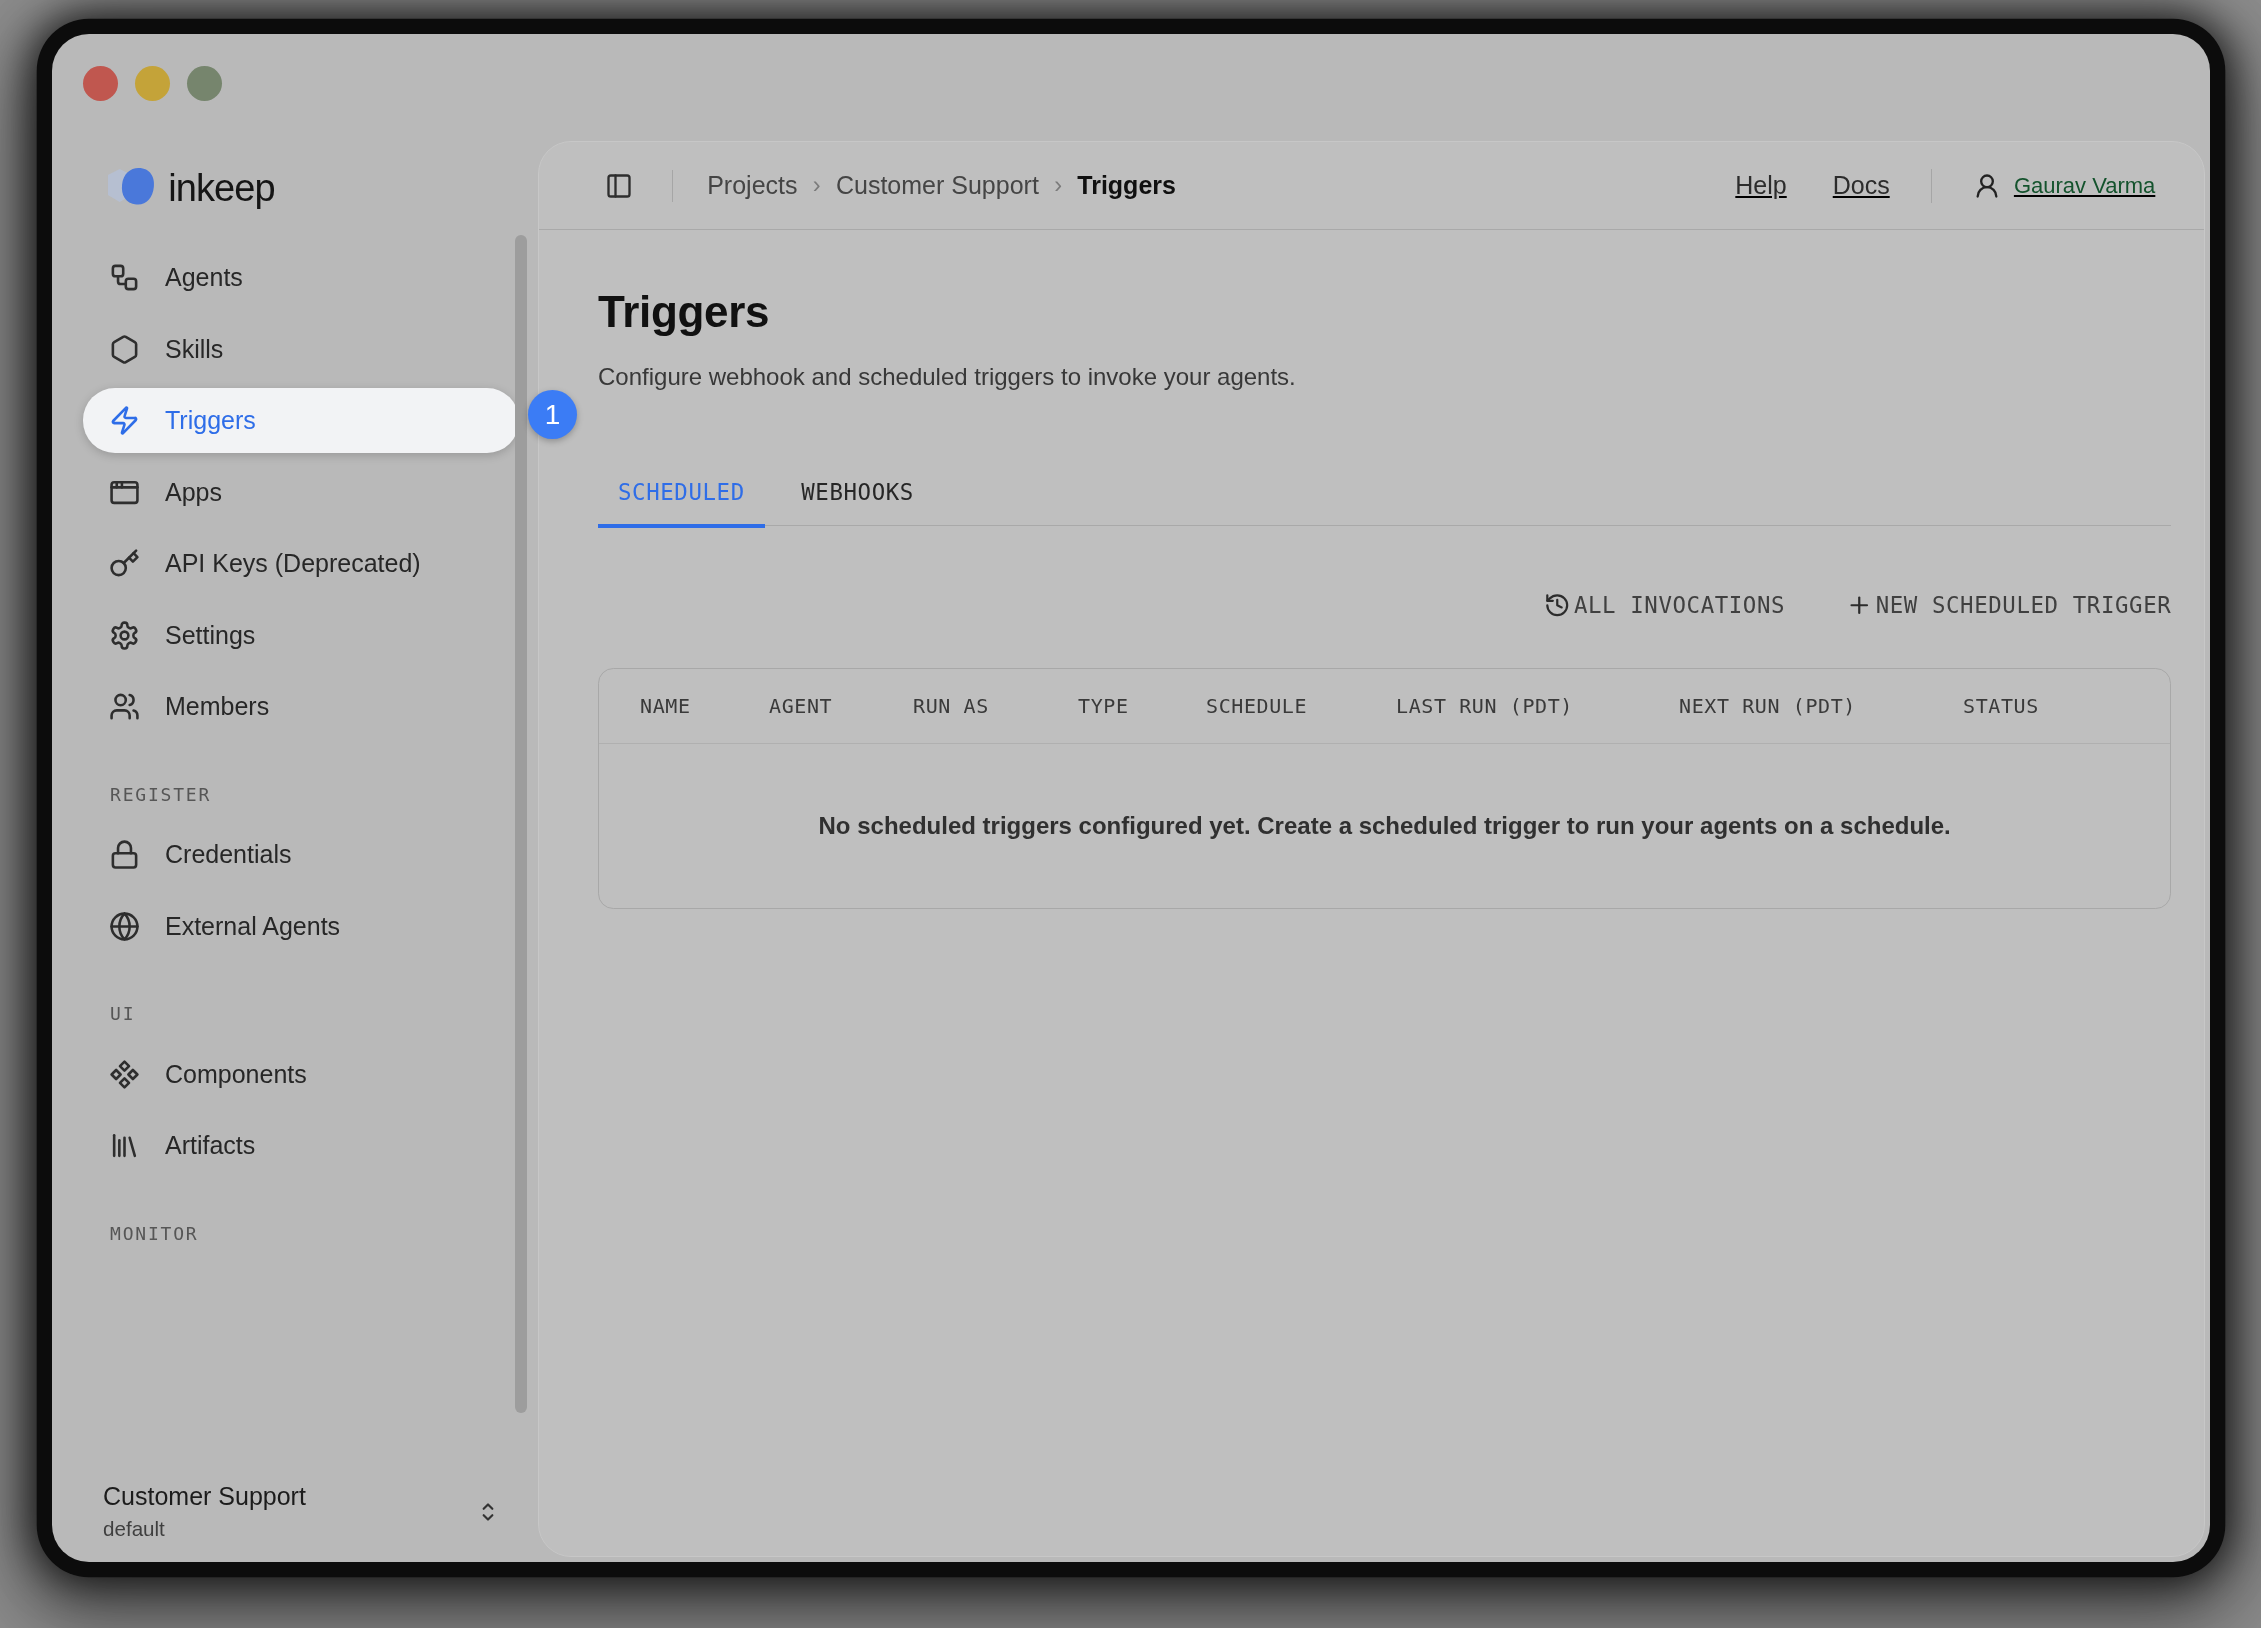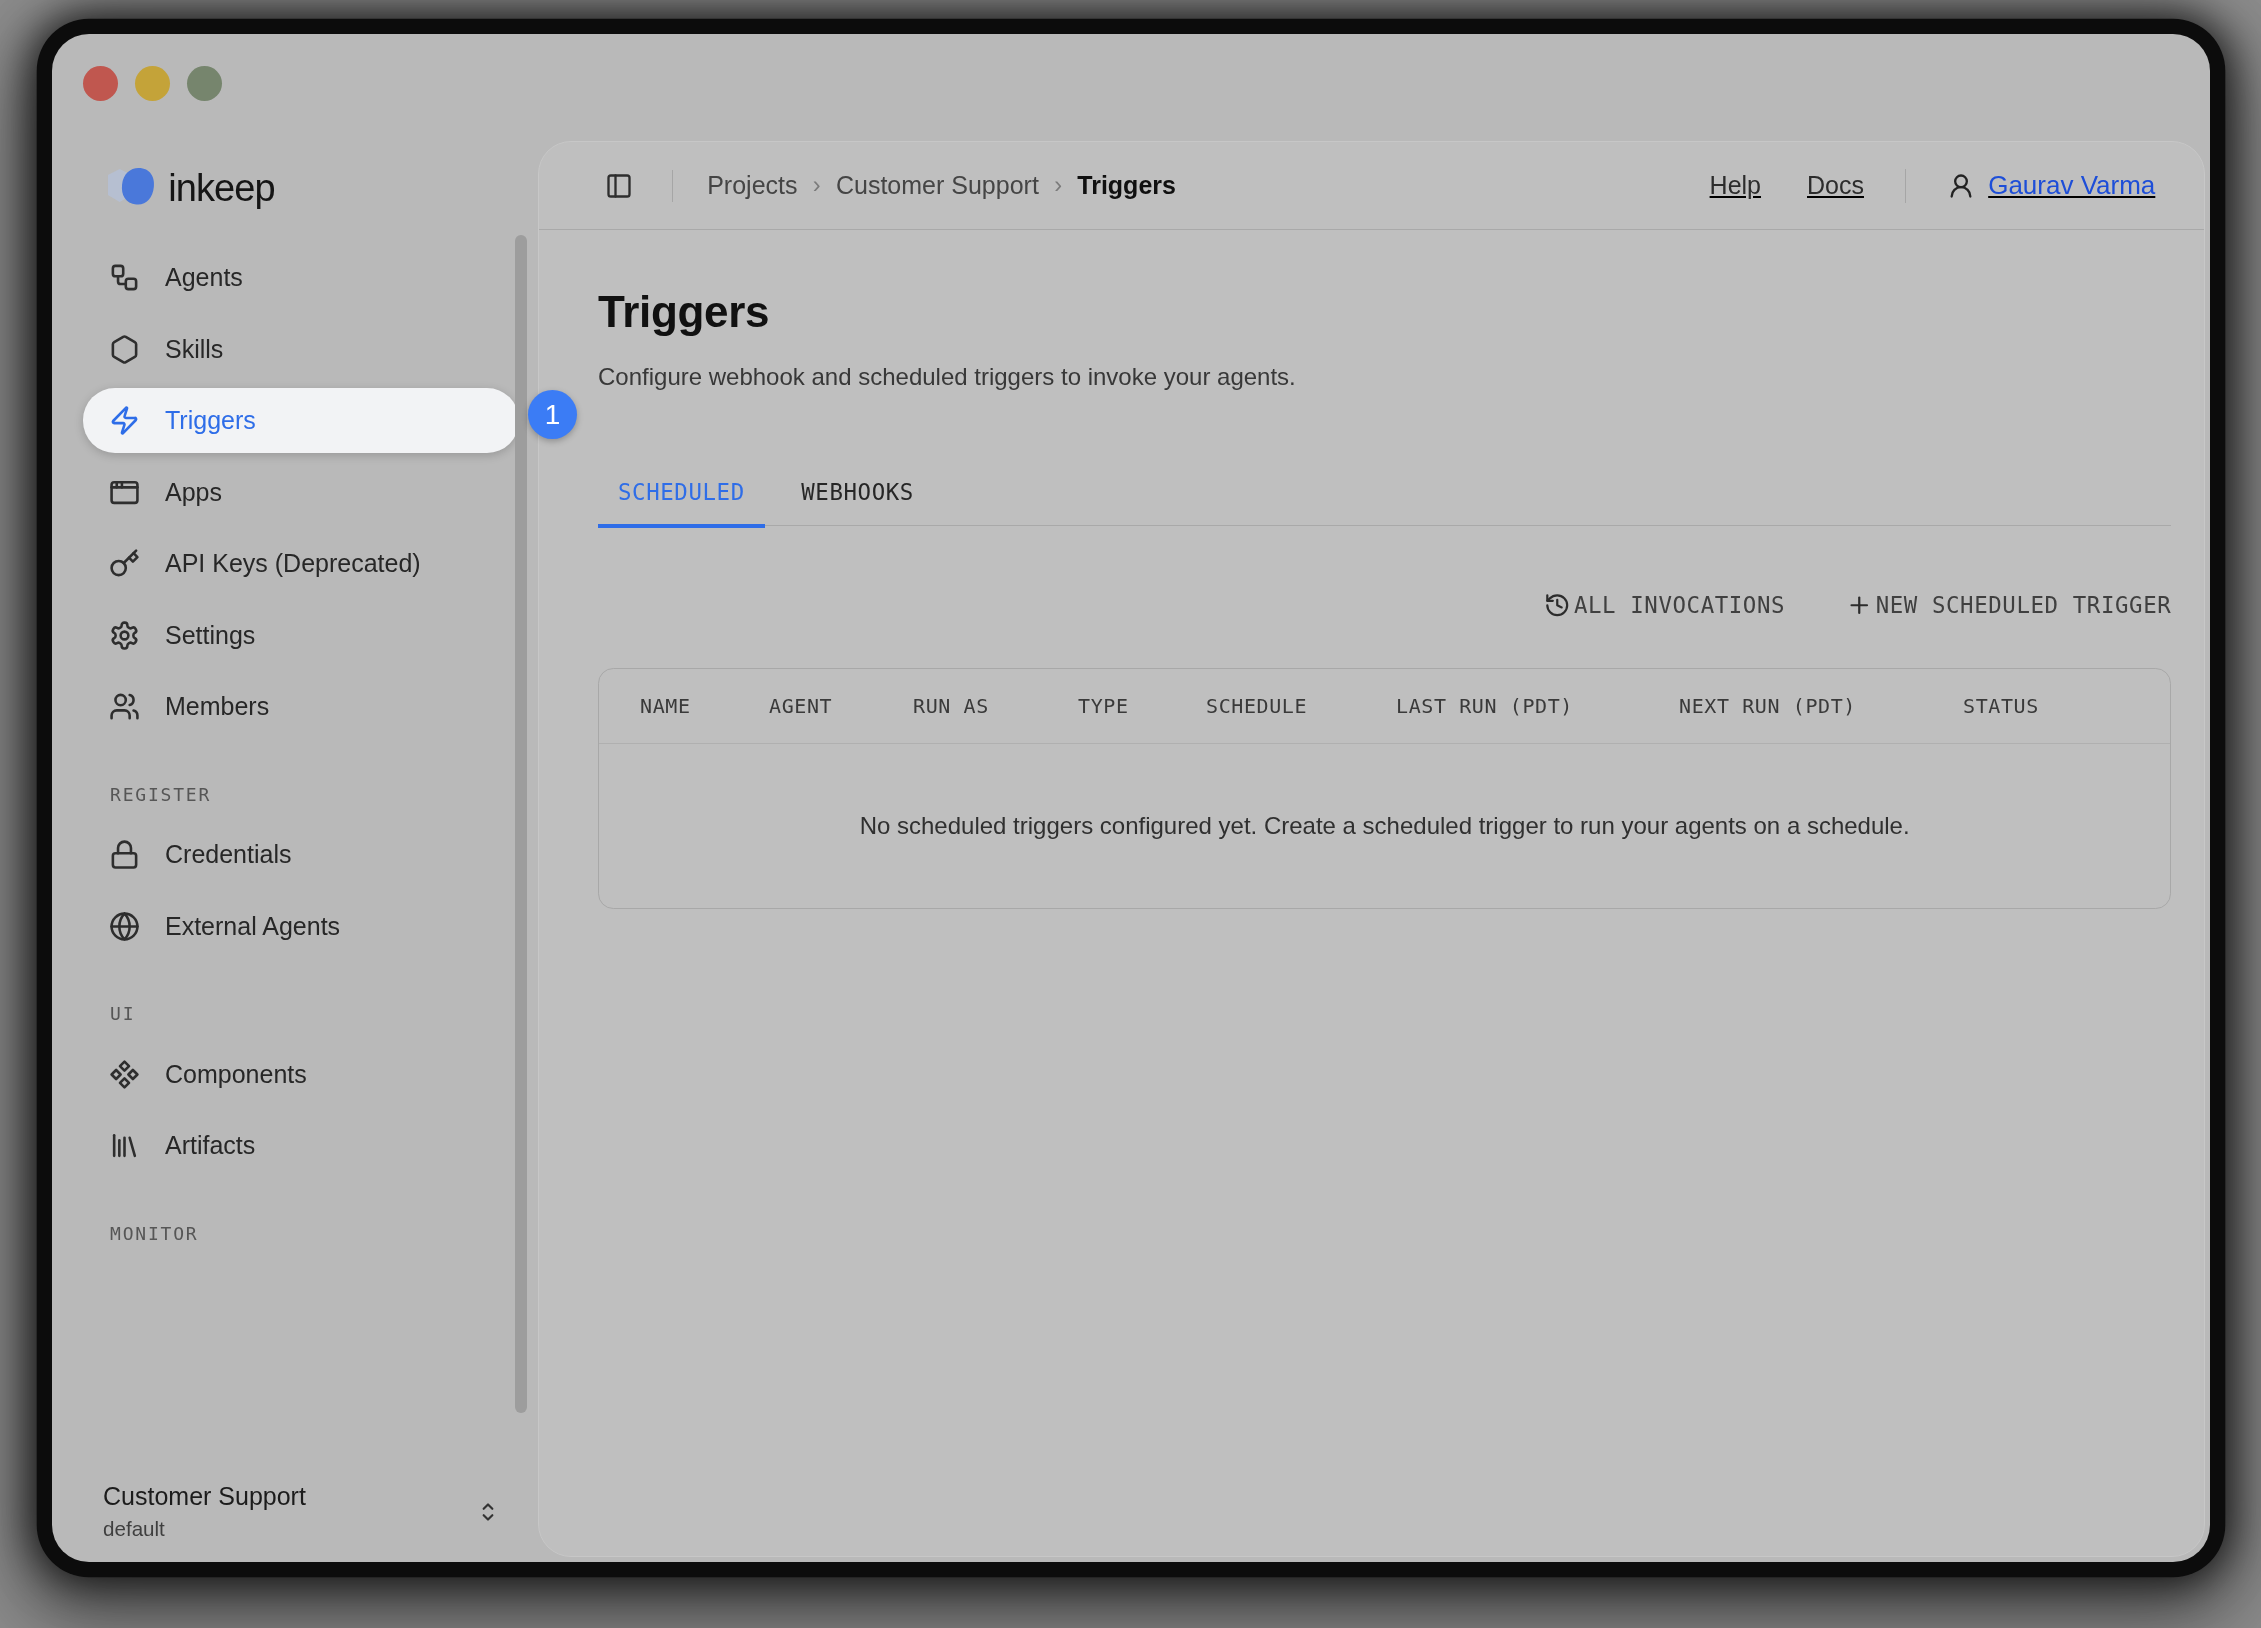--- a/index.html
+++ b/index.html
@@ -80,21 +80,21 @@
   .crumbs{display:flex;align-items:center;gap:15.3px;margin-left:34px;font-size:25px;color:#454545;}
   .crumbs .sep{color:#7b7b7b;font-size:23.6px;}
   .crumbs .current{color:#101010;font-weight:700;}
   .crumb{cursor:pointer;}
   .h-right{margin-left:auto;display:flex;align-items:center;text-decoration:underline;}
   .h-link{font-size:25px;color:#2c2c2c;cursor:pointer;}
   .h-link + .h-link{margin-left:46px;}
   .h-right .vdiv2{width:1.2px;height:34px;background:#a6a6a6;margin:0 41px;}
   .user{display:flex;align-items:center;gap:13px;cursor:pointer;}
   .user svg{width:28px;height:28px;stroke:#222;}
-  .user .name{font-size:26px;font-weight:500;color:#1d4ed8;}
+  .user .name{font-size:22px;font-weight:500;color:#14532d;}
 
   .content{flex:1;padding:0 33px 0 59px;display:flex;flex-direction:column;}
   .title{margin-top:57px;font-size:44px;font-weight:600;color:#111;letter-spacing:-0.3px;}
   .desc{margin-top:26px;font-size:24px;color:#383838;}
 
   .tabs{margin-top:88px;display:flex;gap:16.5px;border-bottom:1.8px solid #a9a9a9;}
   .tab{
     font-size:22.4px;letter-spacing:0.6px;color:#262626;
     padding:0 20px 20px;position:relative;cursor:pointer;
   }
@@ -111,21 +111,21 @@
   }
   .act-btn svg{width:26.5px;height:26.5px;stroke:#2c2c2c;}
 
   .table{margin-top:49px;border:1.2px solid #a8a8a8;border-radius:15.3px;overflow:hidden;}
   .thead{
     display:grid;grid-template-columns:129px 144px 165px 128px 190px 283px 284px 1fr;
     padding-left:41px;height:74px;align-items:center;
     font-size:20px;letter-spacing:0.6px;color:#3a3a3a;
     border-bottom:1.2px solid #b0b0b0;
   }
-  .empty-row{height:164px;display:flex;align-items:center;justify-content:center;}
+  .empty-row{height:164px;display:flex;align-items:center;justify-content:center;font-weight:bold;}
   .empty-row span{font-size:24px;color:#303030;}
 
   svg{fill:none;stroke-linecap:round;stroke-linejoin:round;}
 </style>
 </head>
 <body>
 
 <div class="window">
 
   <div class="traffic">

